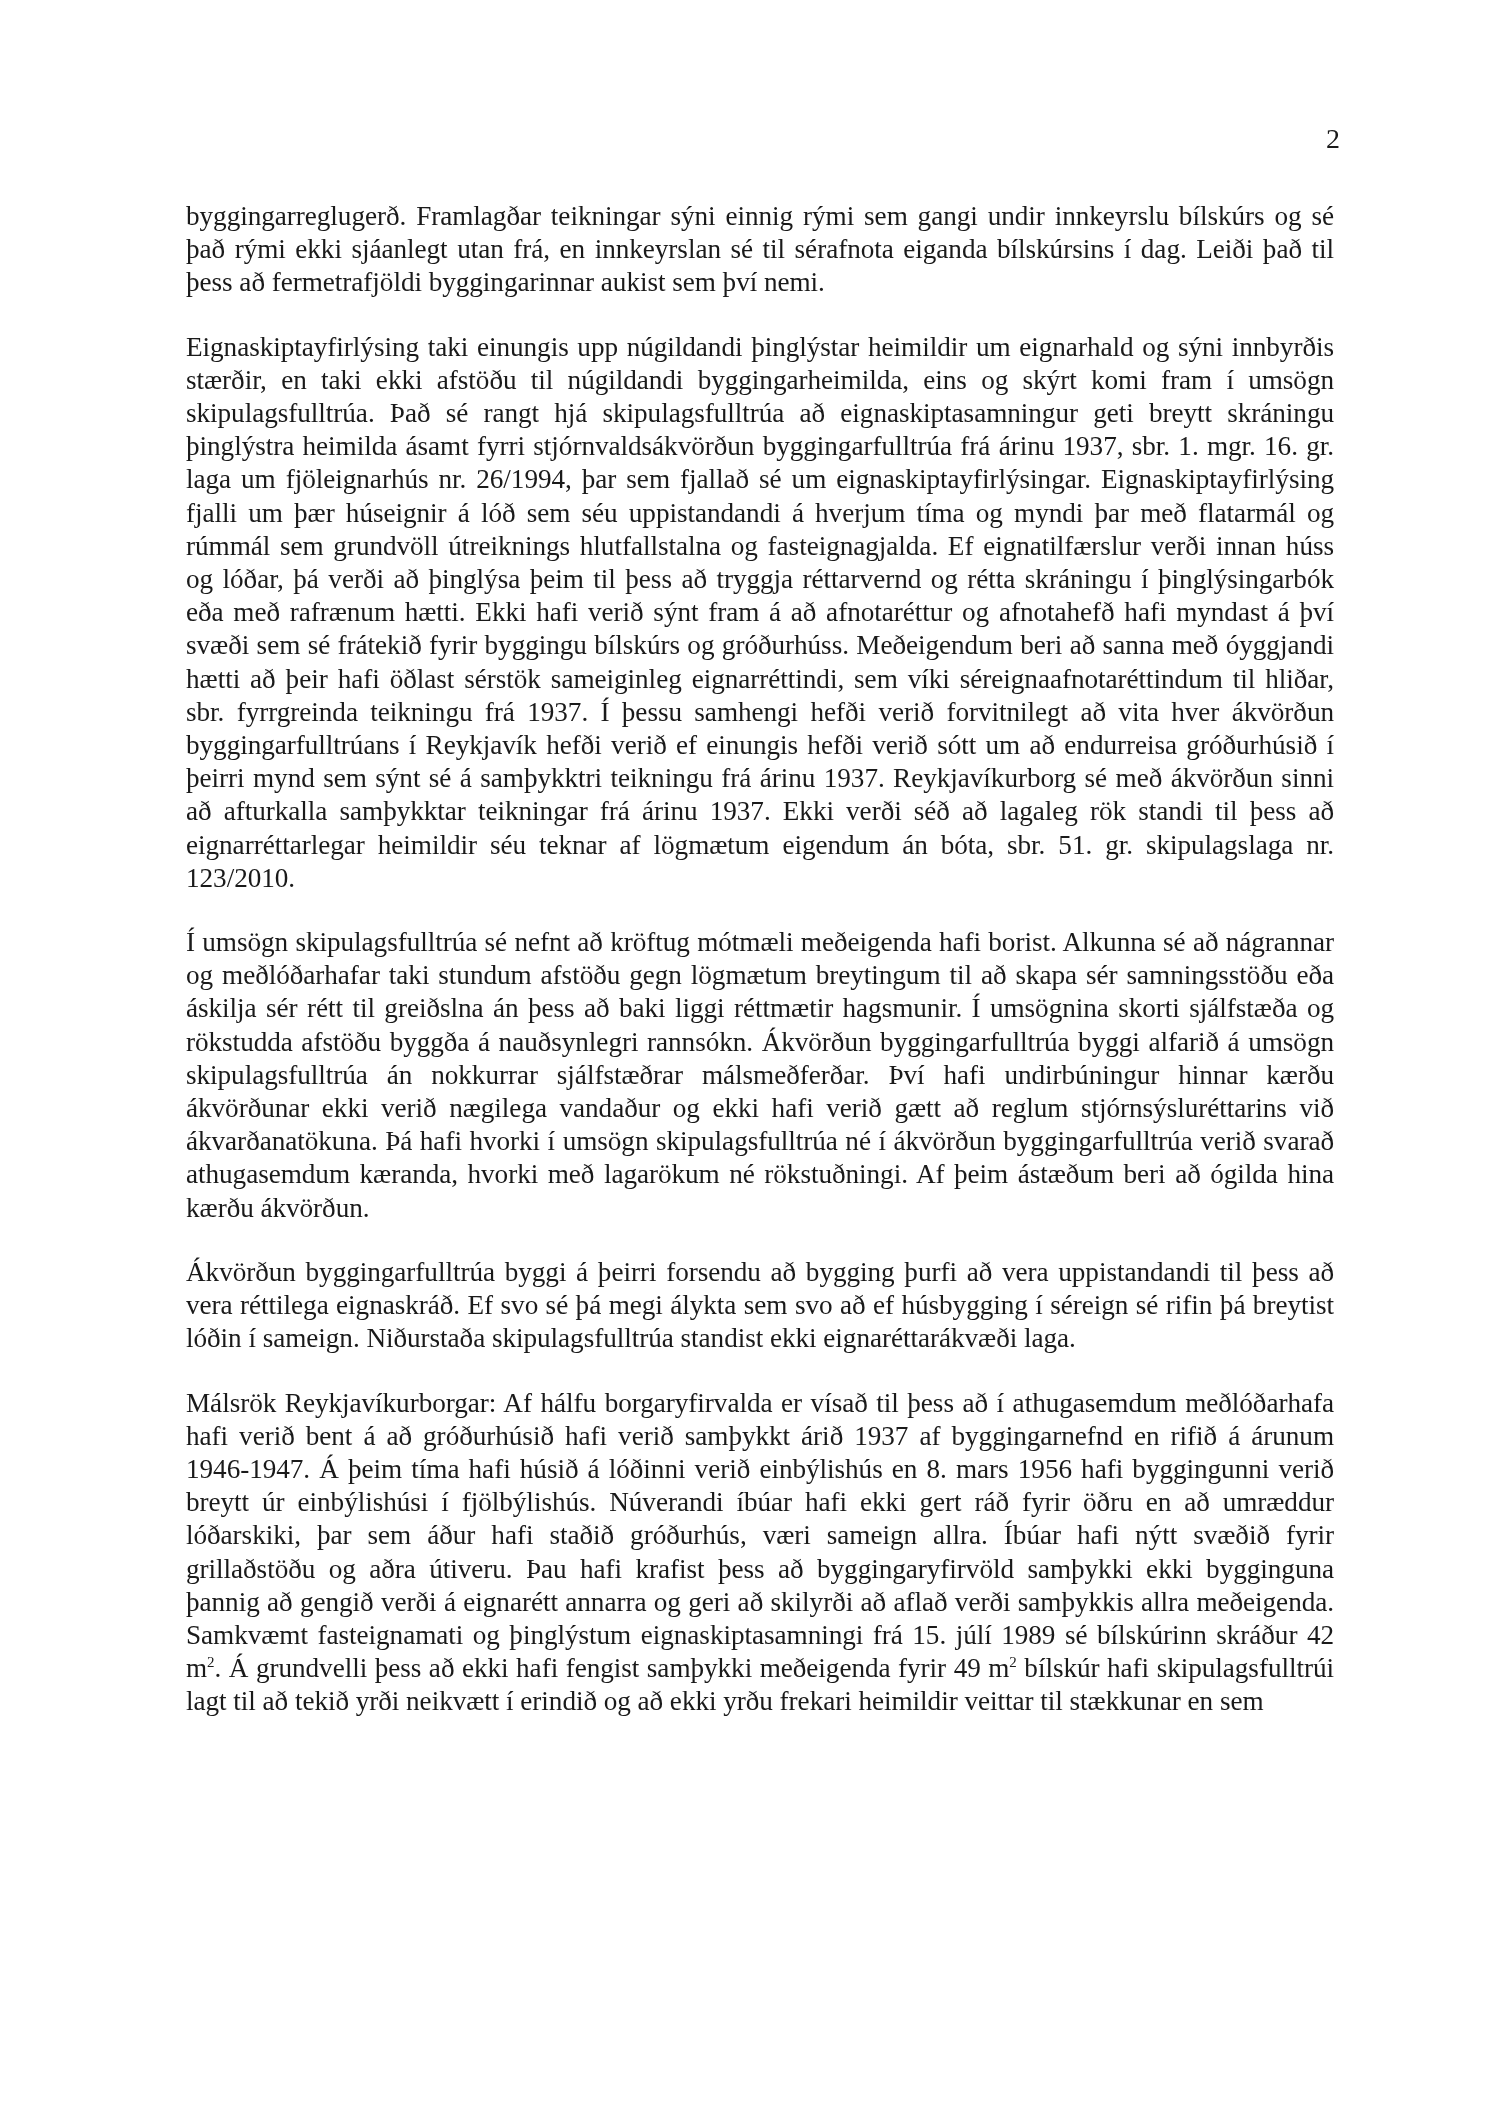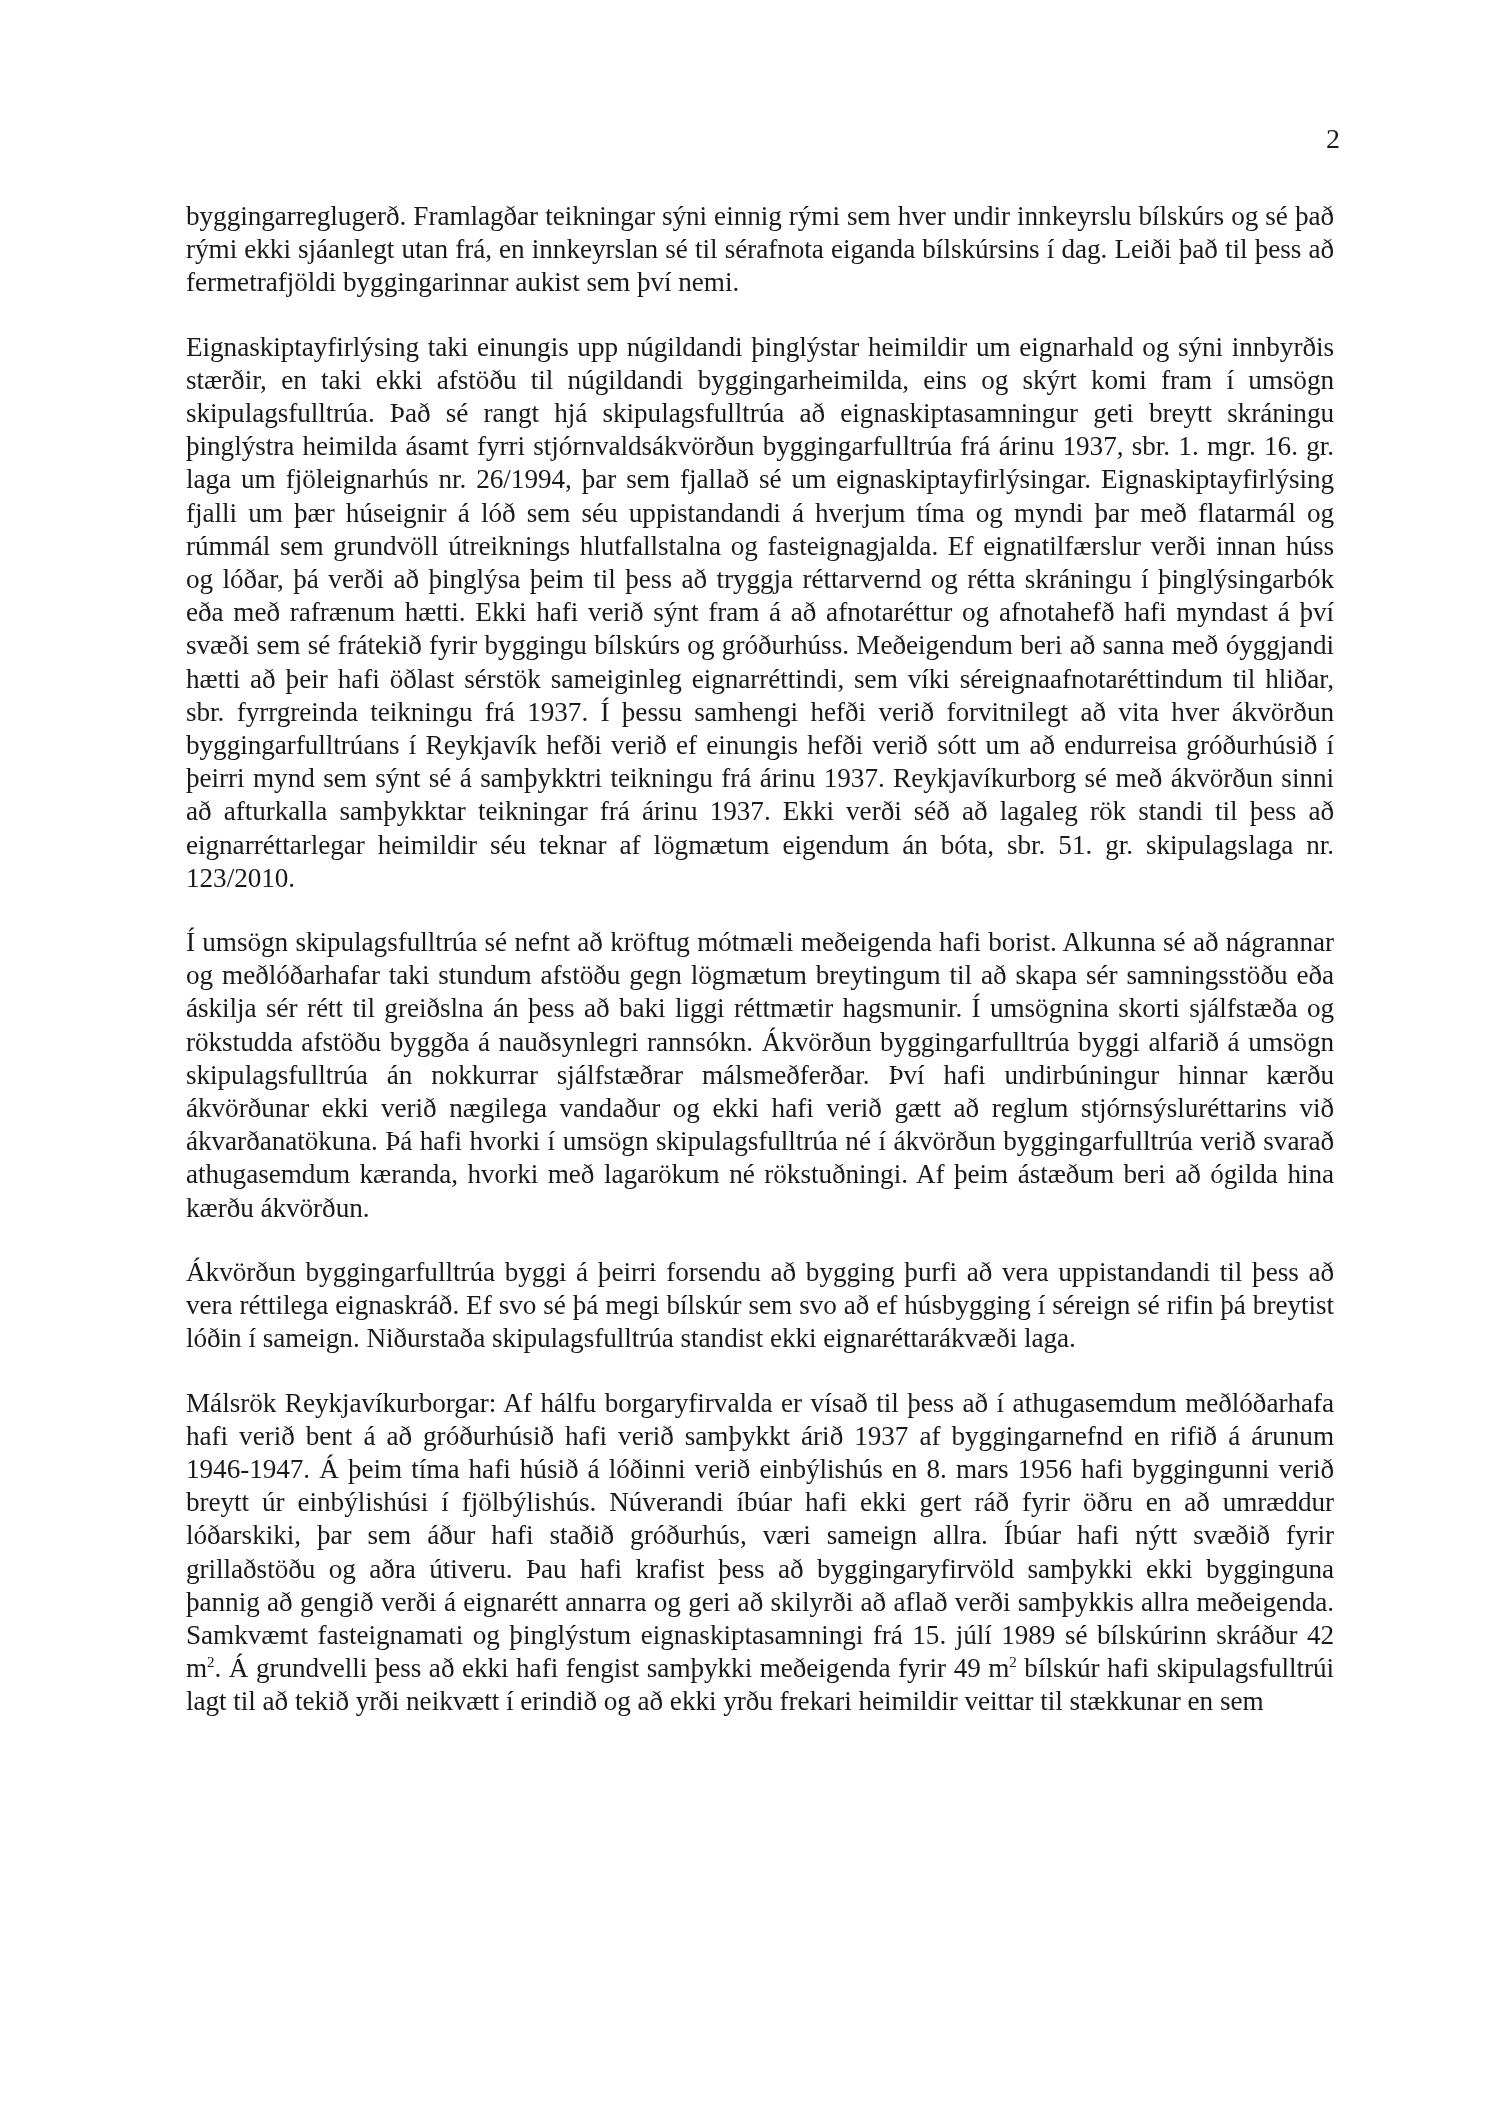--- a/index.html
+++ b/index.html
@@ -46,18 +46,18 @@
     line-height: 0;
     vertical-align: 10px;
   }
 </style>
 </head>
 <body>
 
 <div class="page-number">2</div>
 
 <div class="content">
-  <p class="para p1">byggingarreglugerð. Framlagðar teikningar sýni einnig rými sem hver undir innkeyrslu bílskúrs og sé það rými ekki sjáanlegt utan frá, en innkeyrslan sé til sérafnota eiganda bílskúrsins í dag. Leiði það til þess að fermetrafjöldi byggingarinnar aukist sem því nemi.</p>
+  <p class="para p1">byggingarreglugerð. Framlagðar teikningar sýni einnig rými sem gangi undir innkeyrslu bílskúrs og sé það rými ekki sjáanlegt utan frá, en innkeyrslan sé til sérafnota eiganda bílskúrsins í dag. Leiði það til þess að fermetrafjöldi byggingarinnar aukist sem því nemi.</p>
   <p class="para p2">Eignaskiptayfirlýsing taki einungis upp núgildandi þinglýstar heimildir um eignarhald og sýni innbyrðis stærðir, en taki ekki afstöðu til núgildandi byggingarheimilda, eins og skýrt komi fram í umsögn skipulagsfulltrúa. Það sé rangt hjá skipulagsfulltrúa að eignaskiptasamningur geti breytt skráningu þinglýstra heimilda ásamt fyrri stjórnvaldsákvörðun byggingarfulltrúa frá árinu 1937, sbr. 1. mgr. 16. gr. laga um fjöleignarhús nr. 26/1994, þar sem fjallað sé um eignaskiptayfirlýsingar. Eignaskiptayfirlýsing fjalli um þær húseignir á lóð sem séu uppistandandi á hverjum tíma og myndi þar með flatarmál og rúmmál sem grundvöll útreiknings hlutfallstalna og fasteignagjalda. Ef eignatilfærslur verði innan húss og lóðar, þá verði að þinglýsa þeim til þess að tryggja réttarvernd og rétta skráningu í þinglýsingarbók eða með rafrænum hætti. Ekki hafi verið sýnt fram á að afnotaréttur og afnotahefð hafi myndast á því svæði sem sé frátekið fyrir byggingu bílskúrs og gróðurhúss. Meðeigendum beri að sanna með óyggjandi hætti að þeir hafi öðlast sérstök sameiginleg eignarréttindi, sem víki séreignaafnotaréttindum til hliðar, sbr. fyrrgreinda teikningu frá 1937. Í þessu samhengi hefði verið forvitnilegt að vita hver ákvörðun byggingarfulltrúans í Reykjavík hefði verið ef einungis hefði verið sótt um að endurreisa gróðurhúsið í þeirri mynd sem sýnt sé á samþykktri teikningu frá árinu 1937. Reykjavíkurborg sé með ákvörðun sinni að afturkalla samþykktar teikningar frá árinu 1937. Ekki verði séð að lagaleg rök standi til þess að eignarréttarlegar heimildir séu teknar af lögmætum eigendum án bóta, sbr. 51. gr. skipulagslaga nr. 123/2010.</p>
   <p class="para p3">Í umsögn skipulagsfulltrúa sé nefnt að kröftug mótmæli meðeigenda hafi borist. Alkunna sé að nágrannar og meðlóðarhafar taki stundum afstöðu gegn lögmætum breytingum til að skapa sér samningsstöðu eða áskilja sér rétt til greiðslna án þess að baki liggi réttmætir hagsmunir. Í umsögnina skorti sjálfstæða og rökstudda afstöðu byggða á nauðsynlegri rannsókn. Ákvörðun byggingarfulltrúa byggi alfarið á umsögn skipulagsfulltrúa án nokkurrar sjálfstæðrar máls­meðferðar. Því hafi undirbúningur hinnar kærðu ákvörðunar ekki verið nægilega vandaður og ekki hafi verið gætt að reglum stjórnsýsluréttarins við ákvarðanatökuna. Þá hafi hvorki í umsögn skipulagsfulltrúa né í ákvörðun byggingarfulltrúa verið svarað athugasemdum kæranda, hvorki með lagarökum né rökstuðningi. Af þeim ástæðum beri að ógilda hina kærðu ákvörðun.</p>
-  <p class="para p4">Ákvörðun byggingarfulltrúa byggi á þeirri forsendu að bygging þurfi að vera uppistandandi til þess að vera réttilega eignaskráð. Ef svo sé þá megi bílskúr sem svo að ef húsbygging í séreign sé rifin þá breytist lóðin í sameign. Niðurstaða skipulagsfulltrúa standist ekki eignaréttarákvæði laga.</p>
+  <p class="para p4">Ákvörðun byggingarfulltrúa byggi á þeirri forsendu að bygging þurfi að vera uppistandandi til þess að vera réttilega eignaskráð. Ef svo sé þá megi álykta sem svo að ef húsbygging í séreign sé rifin þá breytist lóðin í sameign. Niðurstaða skipulagsfulltrúa standist ekki eignaréttarákvæði laga.</p>
   <p class="para p5"><span class="lead">Málsrök Reykjavíkurborgar:</span><span> Af hálfu borgaryfirvalda er vísað til þess að í athugasemdum meðlóðarhafa hafi verið bent á að gróðurhúsið hafi verið samþykkt árið 1937 af byggingarnefnd en rifið á árunum 1946-1947. Á þeim tíma hafi húsið á lóðinni verið einbýlishús en 8. mars 1956 hafi byggingunni verið breytt úr einbýlishúsi í fjölbýlishús. Núverandi íbúar hafi ekki gert ráð fyrir öðru en að umræddur lóðarskiki, þar sem áður hafi staðið gróðurhús, væri sameign allra. Íbúar hafi nýtt svæðið fyrir grillaðstöðu og aðra útiveru. Þau hafi krafist þess að byggingaryfirvöld samþykki ekki bygginguna þannig að gengið verði á eignarétt annarra og geri að skilyrði að aflað verði samþykkis allra meðeigenda. Samkvæmt fasteignamati og þinglýstum eignaskiptasamningi frá 15. júlí 1989 sé bílskúrinn skráður 42 m</span><sup>2</sup><span>. Á grundvelli þess að ekki hafi fengist samþykki meðeigenda fyrir 49 m</span><sup>2</sup><span> bílskúr hafi skipulagsfulltrúi lagt til að tekið yrði neikvætt í erindið og að ekki yrðu frekari heimildir veittar til stækkunar en sem</span></p>
 </div>
 
 </body></html>

